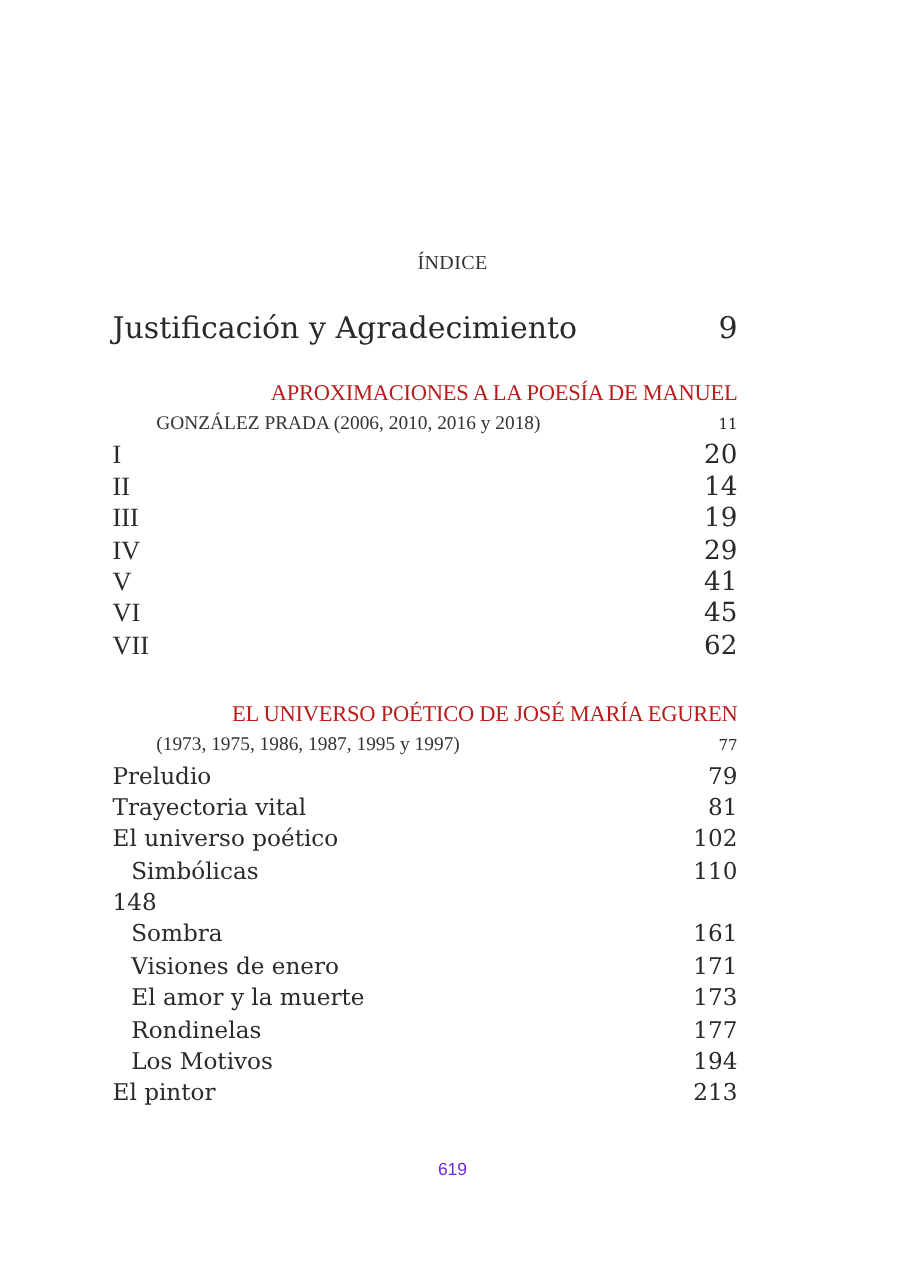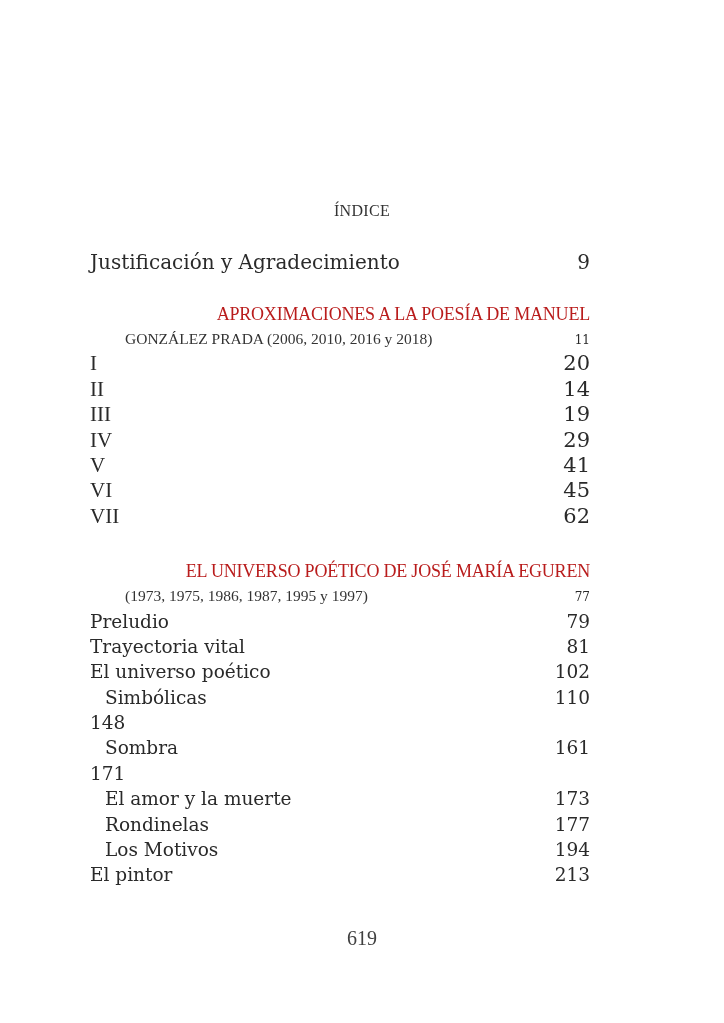--- a/index.html
+++ b/index.html
@@ -37,21 +37,21 @@
       display: flex;
       justify-content: space-between;
       align-items: baseline;
       height: 25.4px;
       line-height: 25.4px;
       font-family: "DejaVu Serif", serif;
       font-size: 18.5px;
       color: #2a2a2a;
     }
     .row.big {
-      font-size: 20px;
+      font-size: 24px;
       height: 28px;
       line-height: 28px;
     }
     .row .label { white-space: nowrap; }
     .row .page { text-align: right; }
     .row.indent .label { padding-left: 15px; }
     .row.roman {
       font-family: "Liberation Serif", serif;
       font-size: 21px;
     }
@@ -80,23 +80,23 @@
       color: #2a2a2a;
     }
     .gap-1 { height: 26px; }
     .gap-2 { height: 30px; }
     .folio {
       position: absolute;
       top: 927px;
       left: 0;
       width: 724px;
       text-align: center;
-      font-family: Liberation Serif, serif;
-      font-size: 20px;
-      color: #404040;
+      font-family: Liberation Sans, sans-serif;
+      font-size: 14px;
+      color: #6d28d9;
     }
   </style>
 </head>
 <body>
 
 <div class="page-title">ÍNDICE</div>
 
 <div class="toc">
 
   <div class="row big">
@@ -167,20 +167,21 @@
       <span class="page">110</span>
     </div>
     <div class="row indent">
       <span class="page">148</span>
     </div>
     <div class="row indent">
       <span class="label">Sombra</span>
       <span class="page">161</span>
     </div>
     <div class="row indent">
+      <span class="label">Visiones de enero</span>
       <span class="page">171</span>
     </div>
     <div class="row indent">
       <span class="label">El amor y la muerte</span>
       <span class="page">173</span>
     </div>
     <div class="row indent">
       <span class="label">Rondinelas</span>
       <span class="page">177</span>
     </div>

